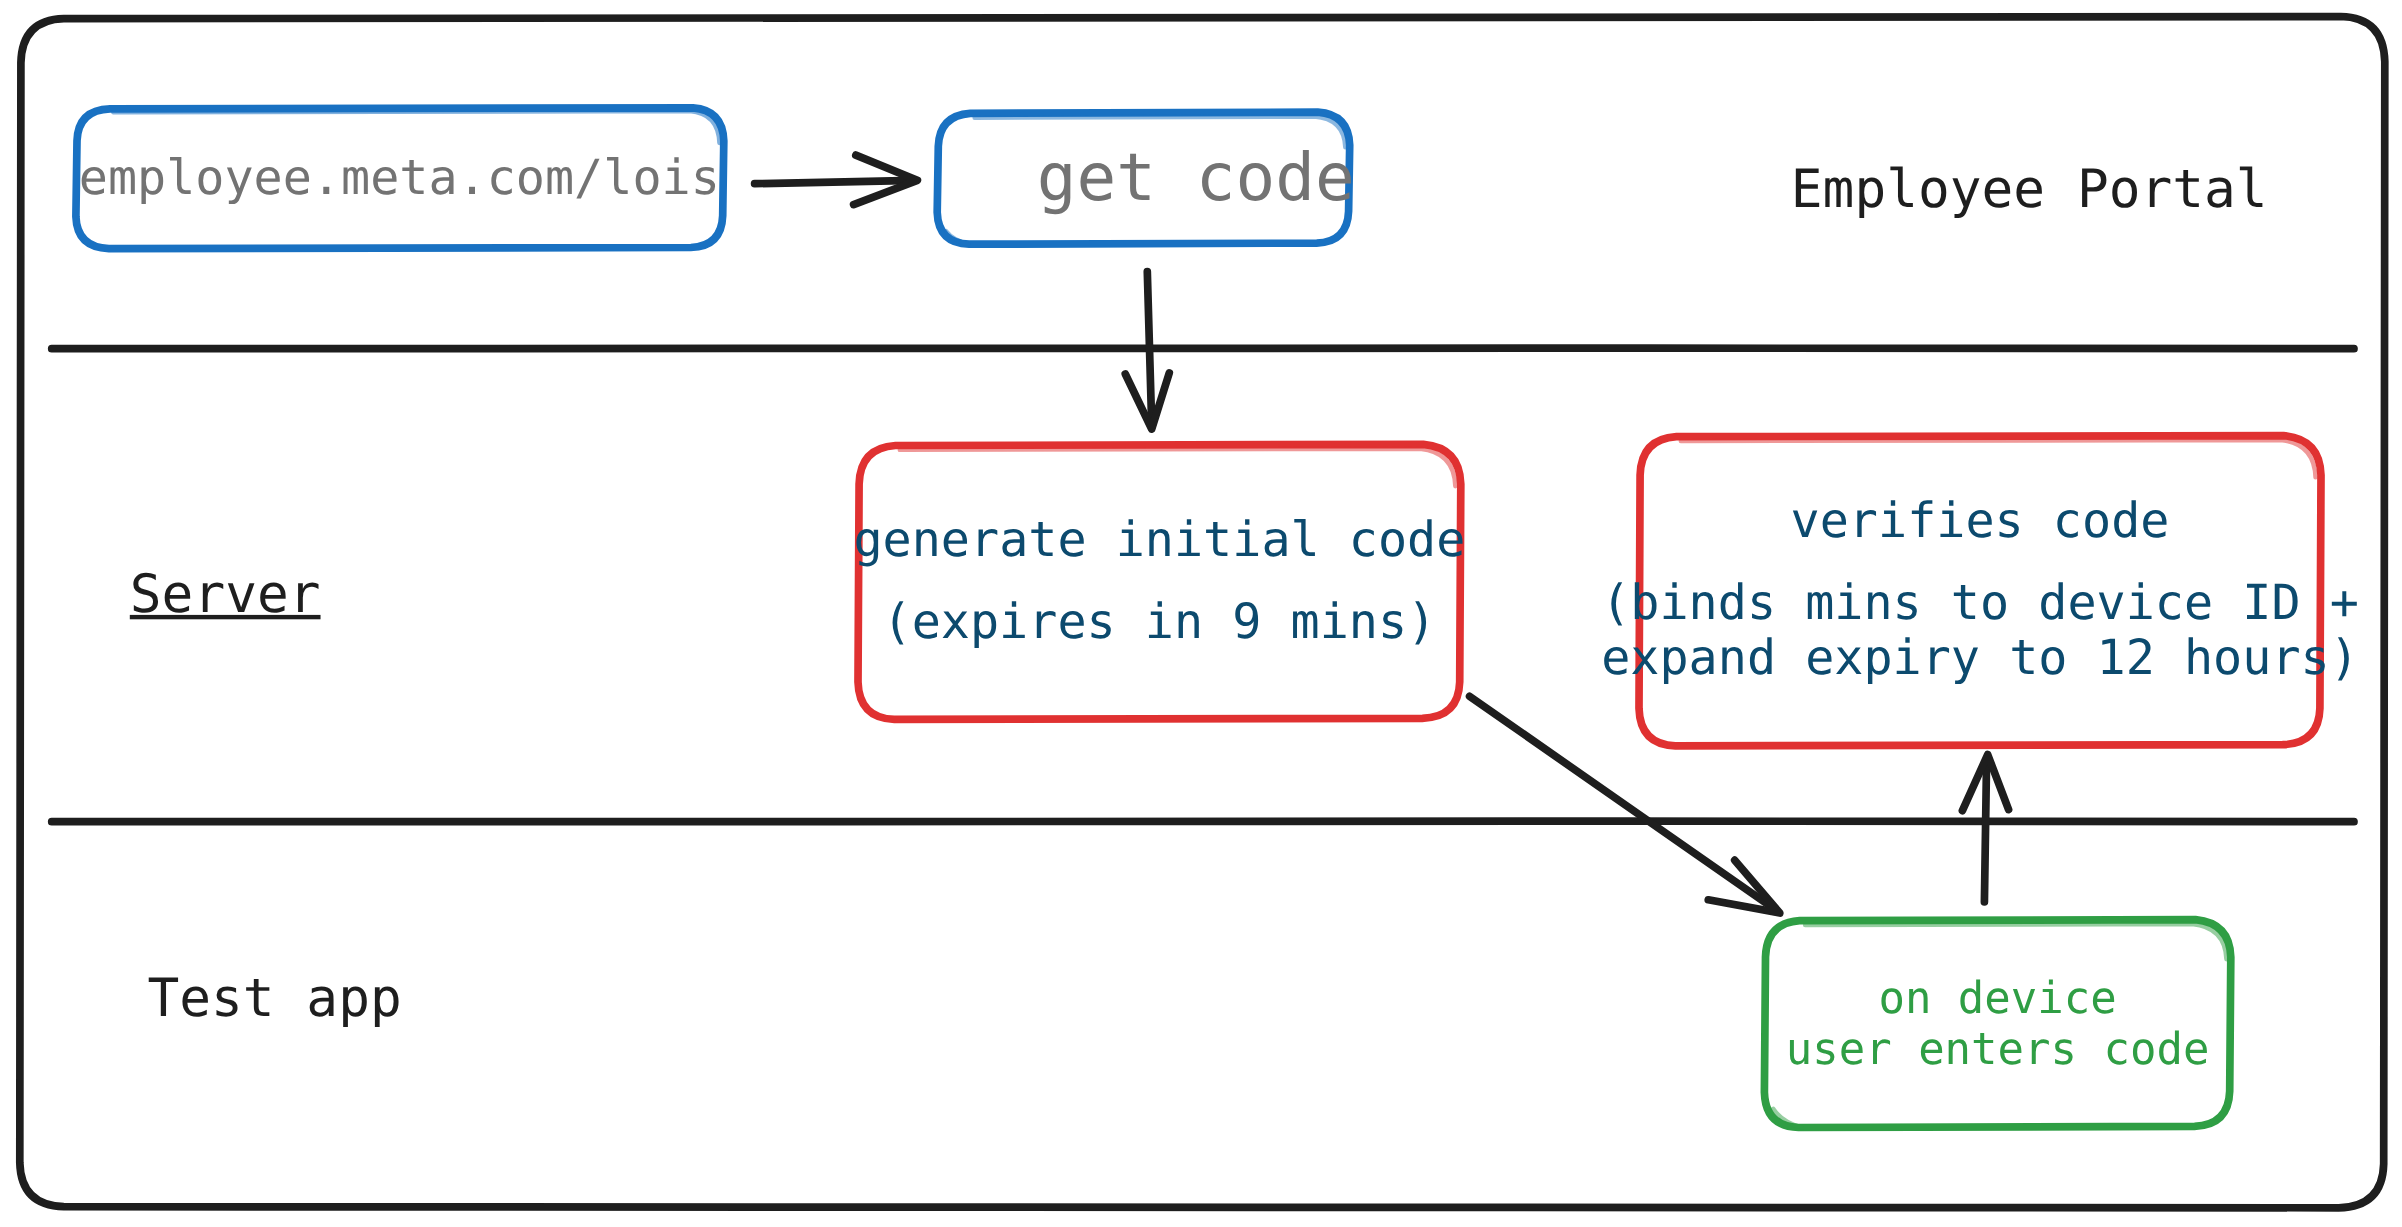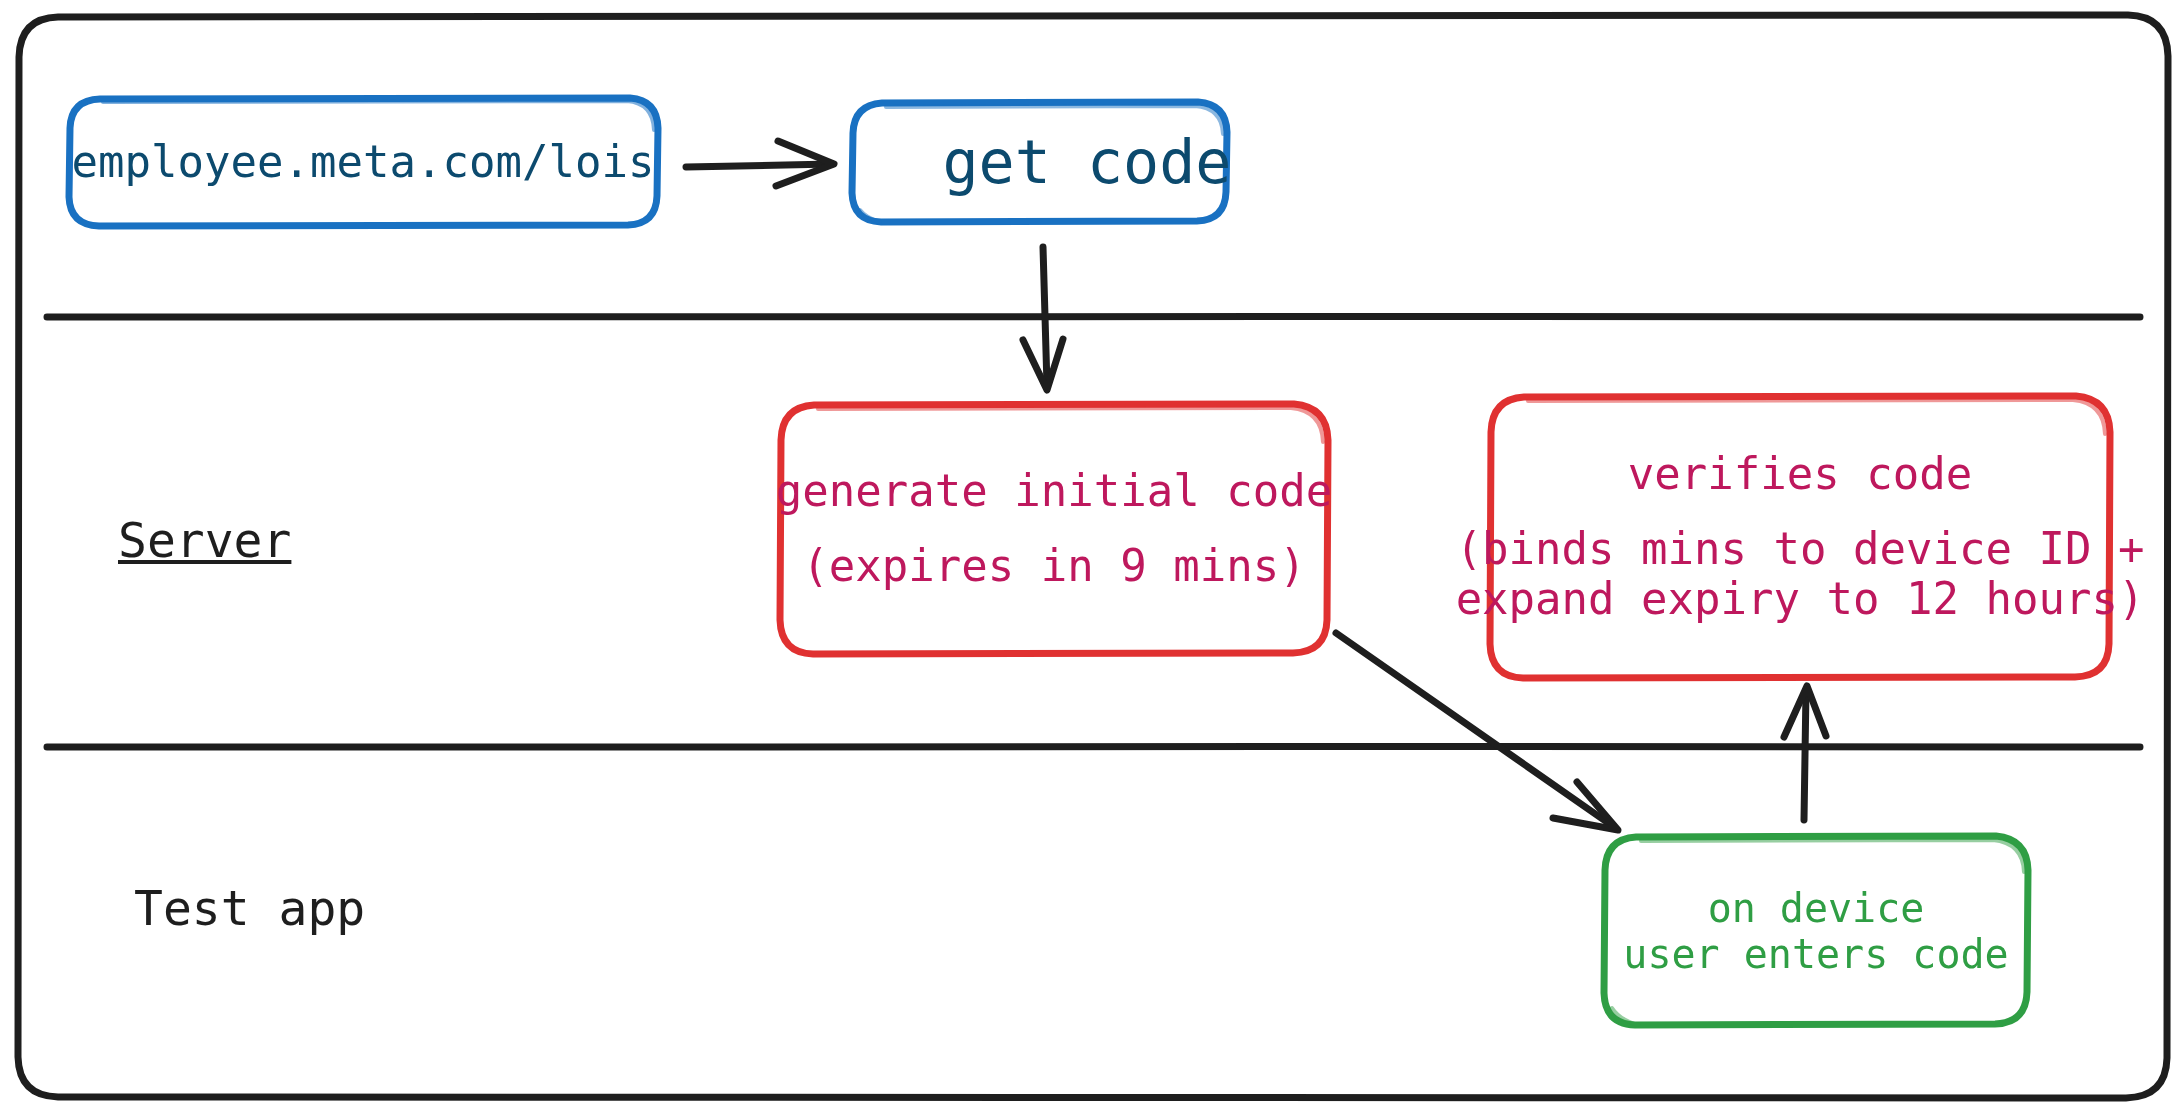--- a/index.html
+++ b/index.html
@@ -35,22 +35,22 @@
     line-height: 1.15;
     white-space: pre;
     pointer-events: none;
   }
   .lane-label {
     position: absolute;
     font-family: "DejaVu Sans Mono", monospace;
     color: #1e1e1e;
     white-space: pre;
   }
-  .blue-text  { color: #0c4a6e; }
-  .red-text   { color: #be185d; }
+  .blue-text  { color: #737373; }
+  .red-text   { color: #0c4a6e; }
   .green-text { color: #2f9e44; }
 
   .box-url     { left: 68px;   top: 98px;  width: 590px;  height: 128px; font-size: 44px; }
   .box-getcode { left: 899px;  top: 102px; width: 376px;  height: 120px; font-size: 60px; }
   .box-gen     { left: 780px;  top: 404px; width: 548px;  height: 250px; font-size: 44px; }
   .box-verify  { left: 1490px; top: 396px; width: 620px;  height: 282px; font-size: 44px; }
   .box-user    { left: 1604px; top: 836px; width: 424px;  height: 190px; font-size: 40px; }
 
   .gap-line { display: block; }
   .spacer   { display: block; height: 0.55em; }
@@ -144,16 +144,17 @@
     <span class="spacer"></span>
     <span class="gap-line">(binds mins to device ID +</span>
     <span class="gap-line">expand expiry to 12 hours)</span>
   </div>
 
   <div class="node-label box-user green-text">
     <span class="gap-line">on device</span>
     <span class="gap-line">user enters code</span>
   </div>
 
+  <div class="lane-label lane-portal">Employee Portal</div>
   <div class="lane-label lane-server">Server</div>
   <div class="lane-label lane-test">Test app</div>
 
 </div>
 
 </body></html>

